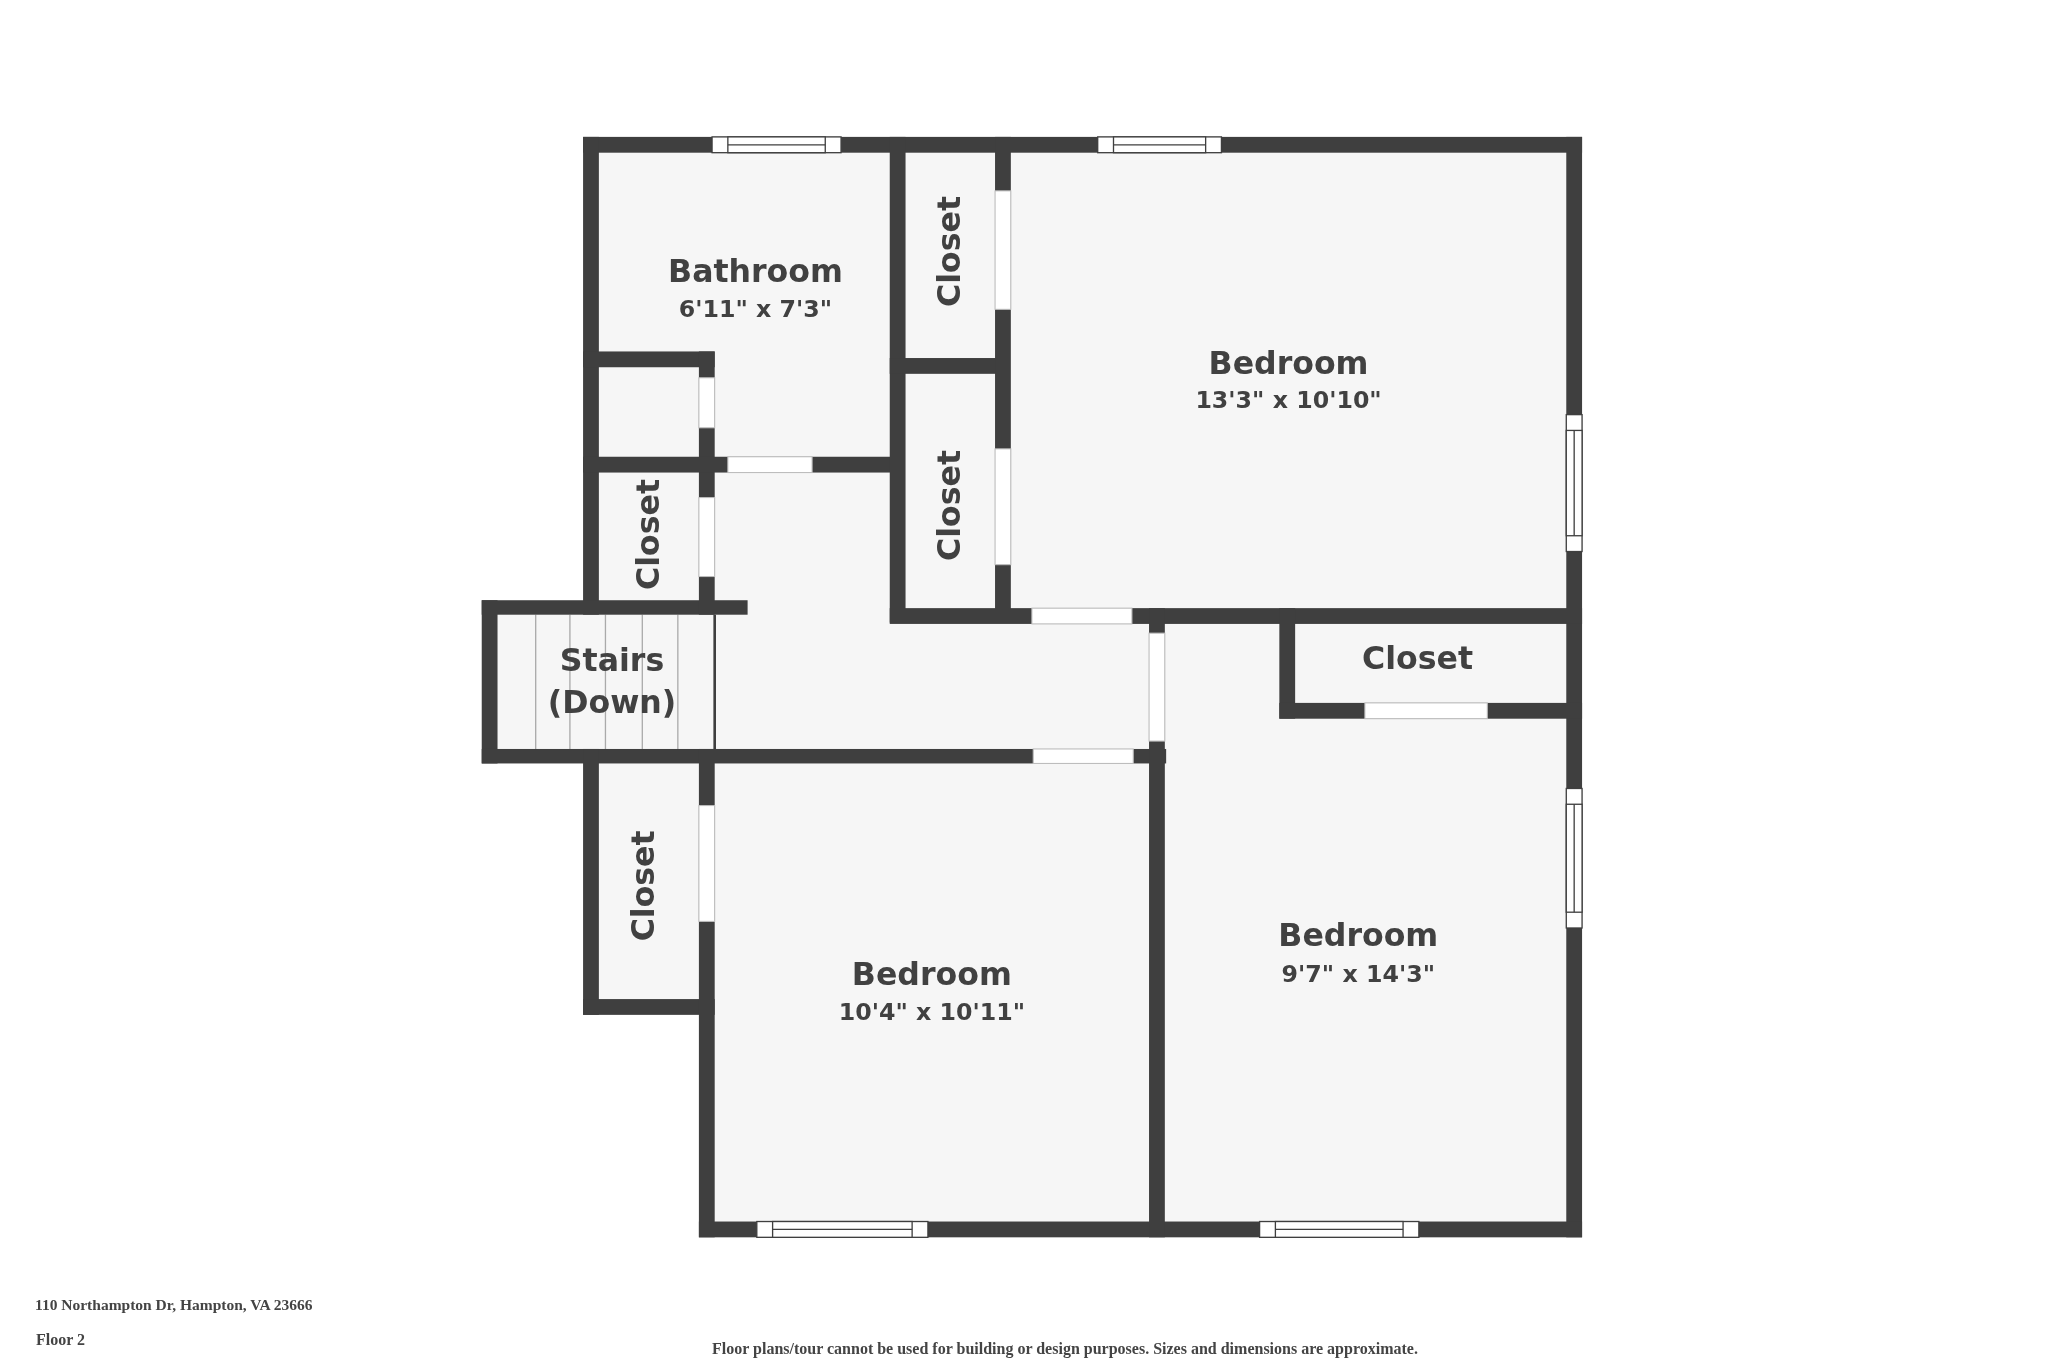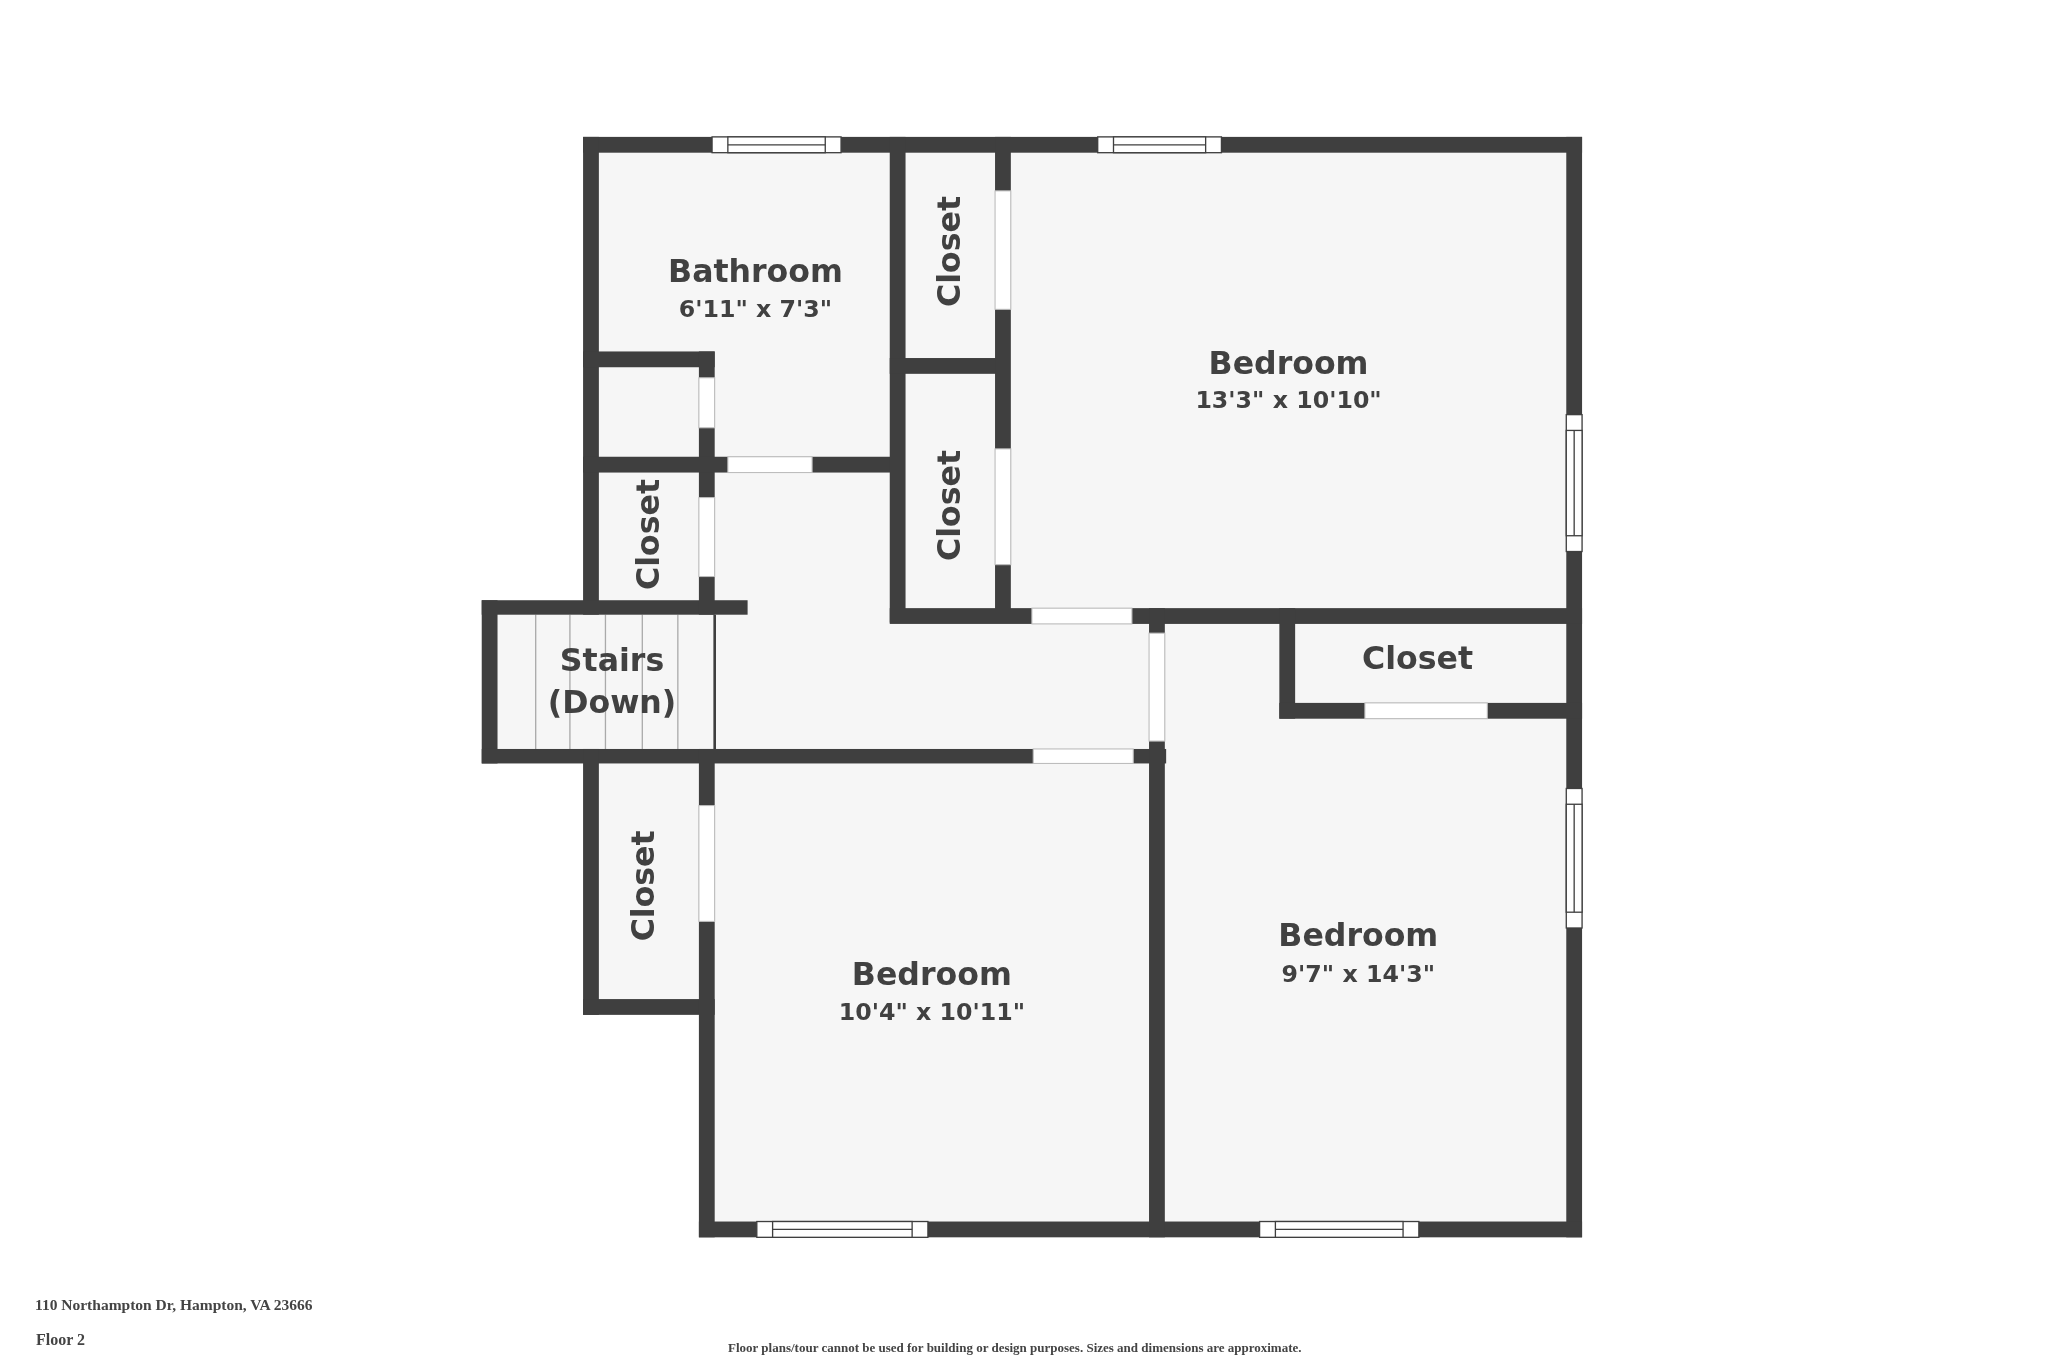--- a/index.html
+++ b/index.html
@@ -9,21 +9,21 @@
   .wall { fill:#3f3f3f; }
   .door { fill:#ffffff; stroke:#bdbdbd; stroke-width:0.8; }
   .win { fill:#ffffff; stroke:#3f3f3f; stroke-width:1; }
   .winline { stroke:#3f3f3f; stroke-width:1; }
   .stair { stroke:#aaaaaa; stroke-width:1; }
   .rname { font-family:"DejaVu Sans", sans-serif; font-weight:bold; fill:#414141; font-size:24px; text-anchor:middle; }
   .rdim { font-family:"DejaVu Sans", sans-serif; font-weight:bold; fill:#414141; font-size:18px; text-anchor:middle; }
   .footer { position:absolute; font-family:Liberation Serif, serif; font-weight:bold; color:#444444; }
   .addr { left:35px; top:1296px; font-size:15.5px; }
   .floor { left:36px; top:1331px; font-size:16px; }
-  .disc { left:712px; top:1340px; font-size:13px;margin-left:16px; }
+  .disc { left:712px; top:1340px; font-size:16px; }
 </style>
 </head>
 <body>
 
 <svg id="plan" viewBox="0 0 1556 1037" preserveAspectRatio="none" xmlns="http://www.w3.org/2000/svg">
 
   <g>
     <rect class="room" x="449" y="110" width="746" height="357"></rect>
     <rect class="room" x="372" y="462" width="510" height="113"></rect>
     <rect class="room" x="449" y="575" width="90" height="190"></rect>

